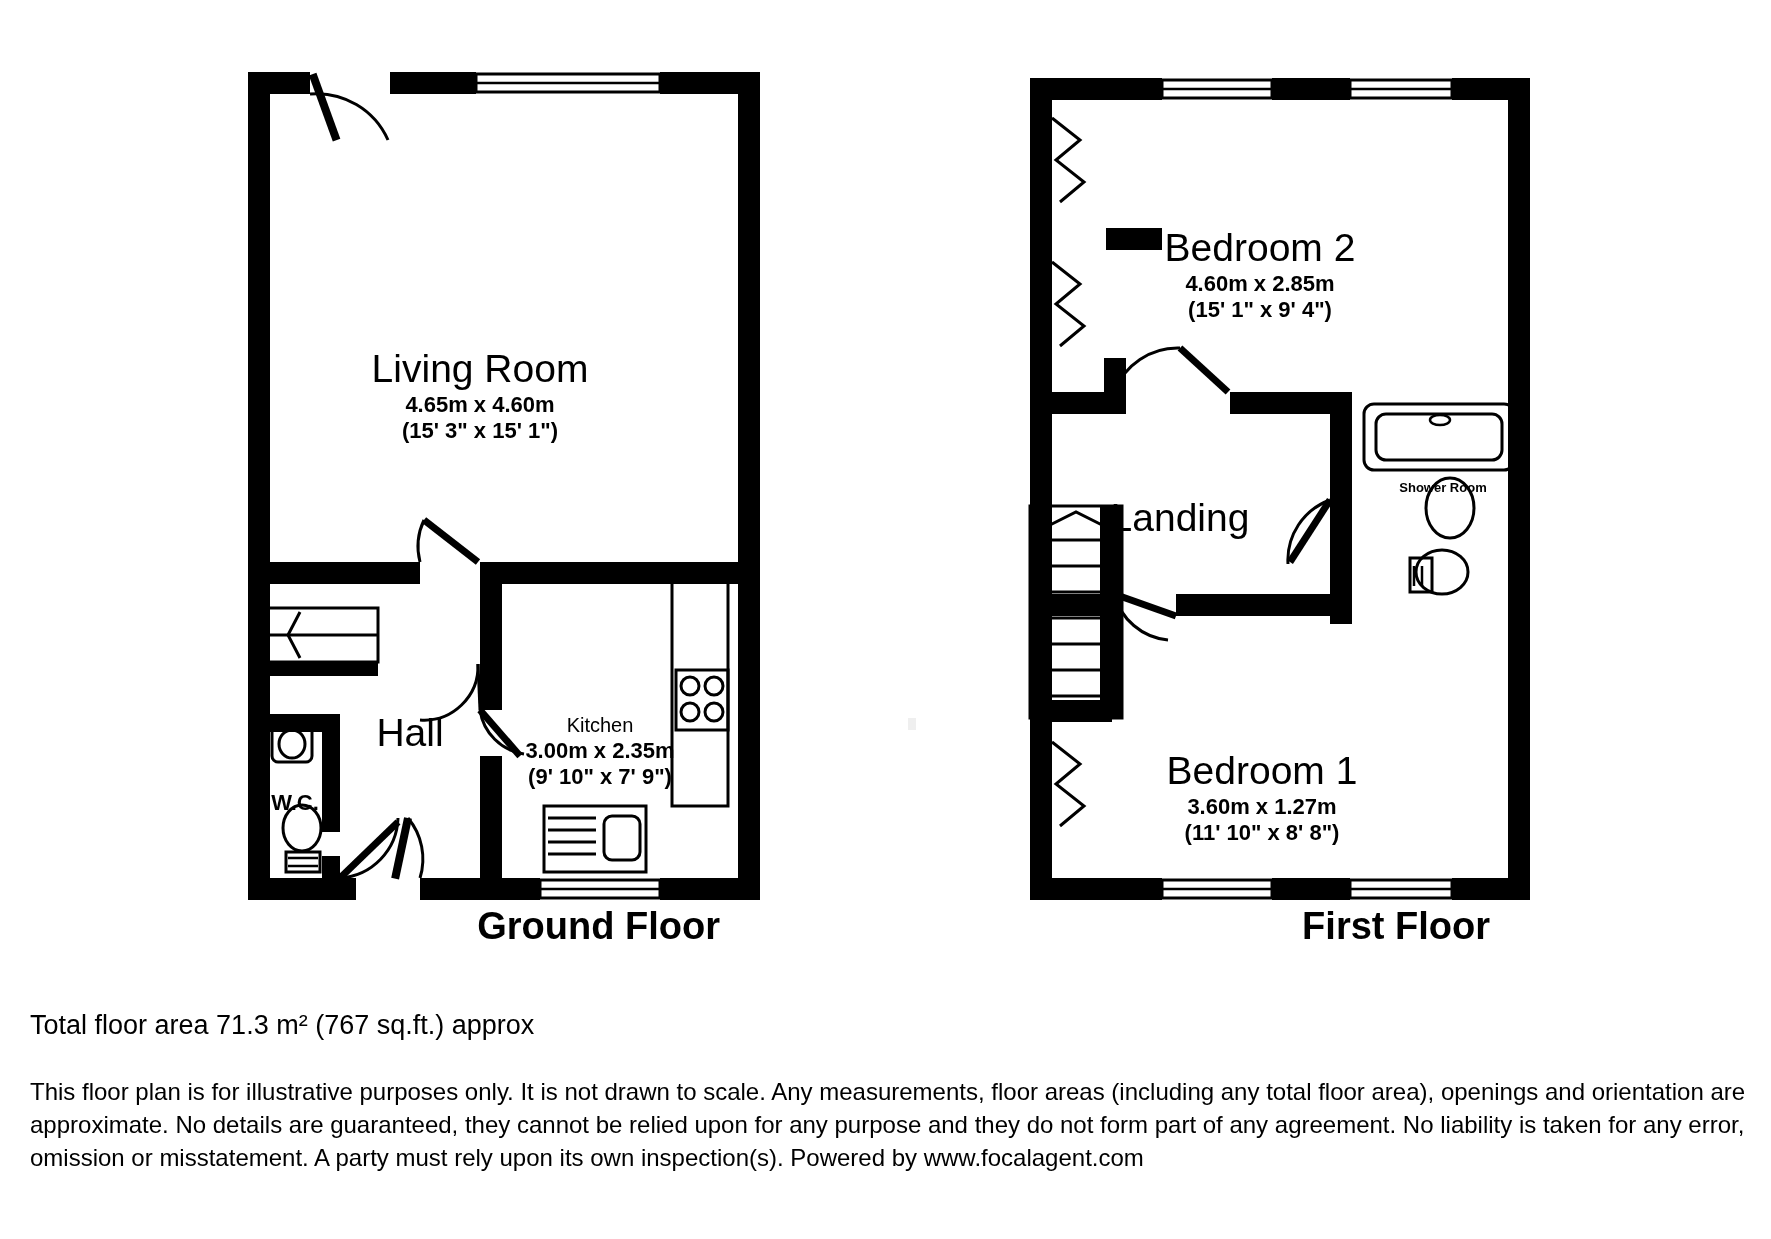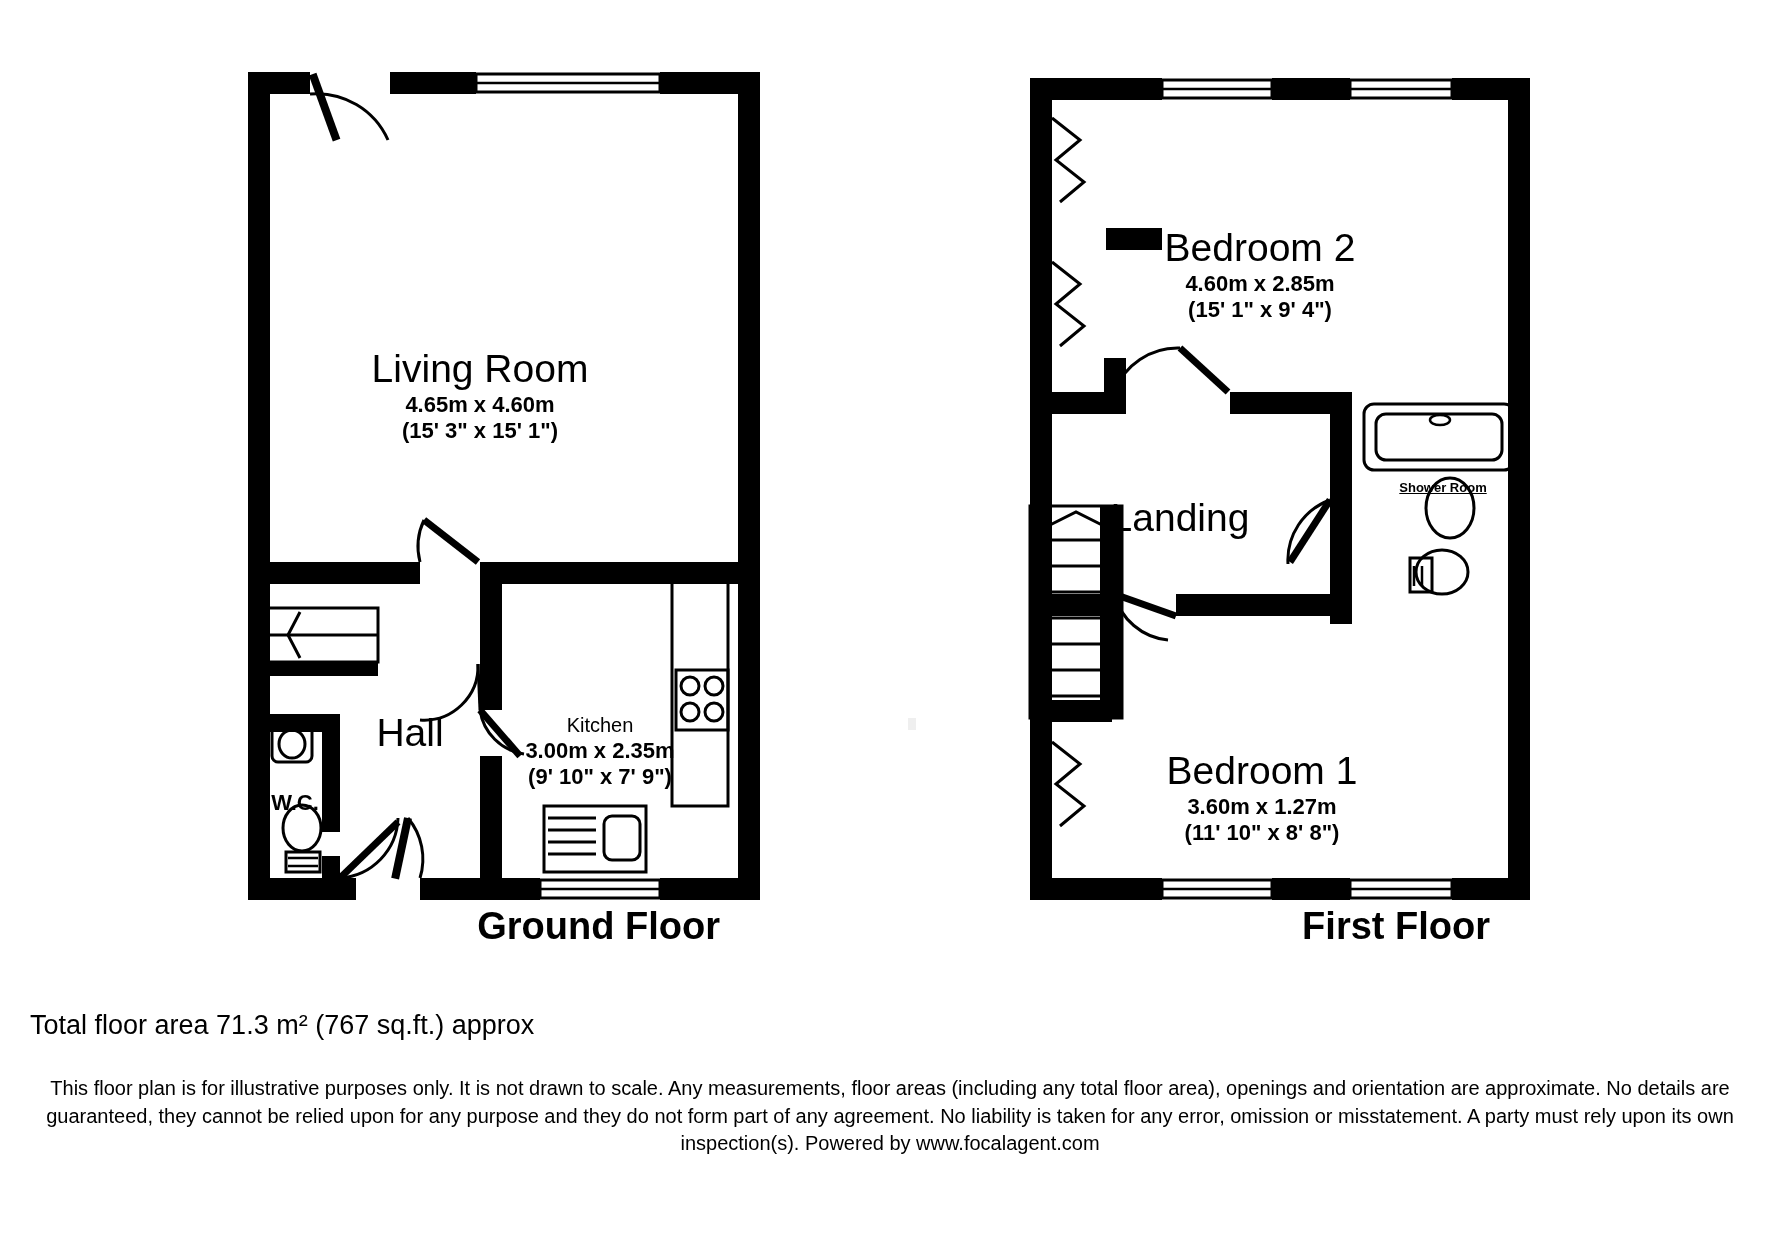--- a/index.html
+++ b/index.html
@@ -40,43 +40,41 @@
   }
   .room-dim-small {
     font-size: 22px;
   }
   .room-name-small {
     font-size: 20px;
   }
   .tiny-label {
     font-size: 13px;
     font-weight: 700;
-    text-decoration: underline;
   }
   .floor-title {
     position: absolute;
     font-size: 38px;
     font-weight: 700;
     text-align: right;
     white-space: nowrap;
   }
   .footer {
     position: absolute;
     left: 30px;
     top: 1010px;
     width: 1720px;
   }
   .total-area {
     font-size: 27px;
     margin-bottom: 34px;
   }
   .disclaimer {
-    font-size: 20px;
+    font-size: 24px;
     line-height: 1.38;
-    text-align: center;
   }
 </style>
 </head>
 <body>
 
 <div class="plan-wrap">
 
 <svg class="floorplan" width="1771" height="900" viewBox="0 0 1771 900" xmlns="http://www.w3.org/2000/svg">
 
   <g>

